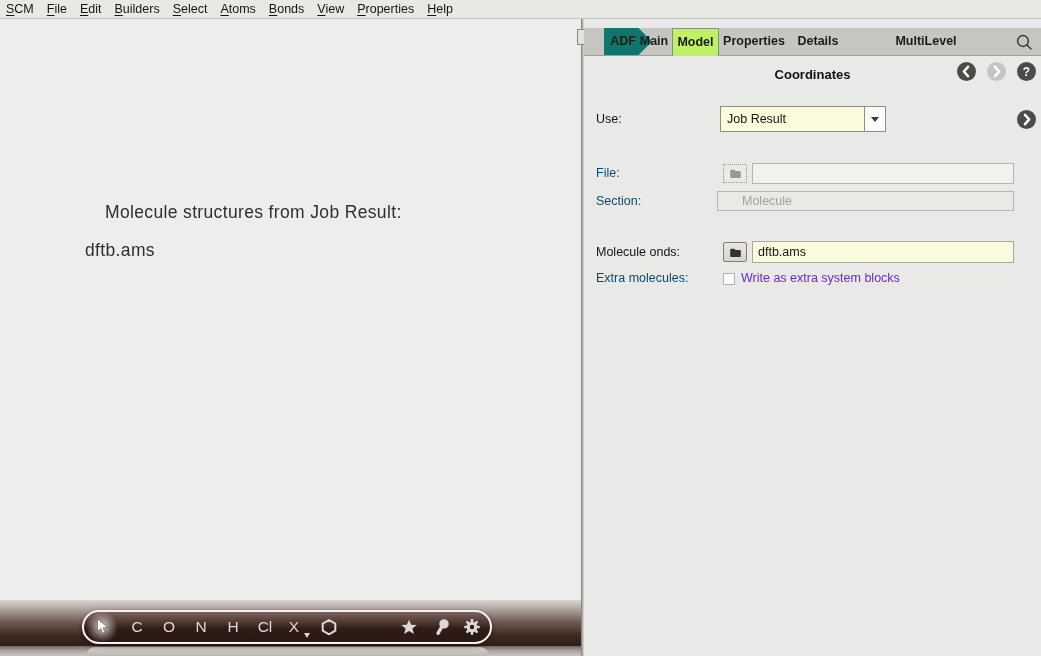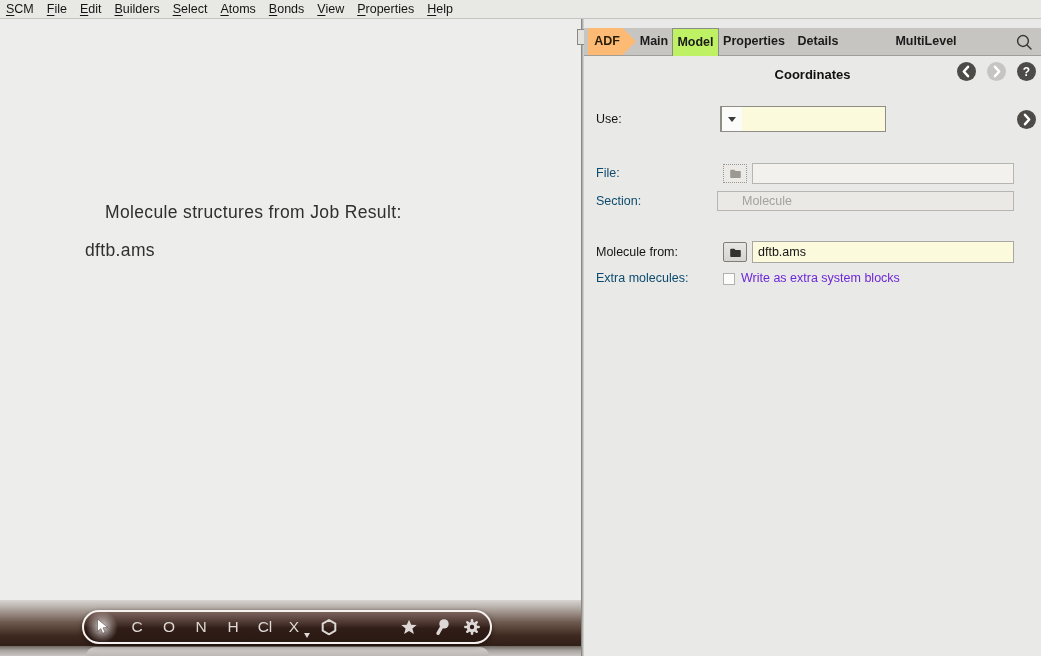--- a/index.html
+++ b/index.html
@@ -88,22 +88,22 @@
     position:absolute; left:584px; top:19px; width:457px; height:637px;
     background:#e9e9e7; font-size:12.5px;
   }
   #tabbar {
     position:absolute; left:0; top:9px; width:457px; height:28px;
     background:#c7c5c1; border-bottom:1px solid #a09e9a;
   }
   .tab { position:absolute; top:0; height:27px; line-height:27px;
          font-weight:bold; text-align:center; cursor:pointer; color:#1b1b1b; }
   #tab-adf {
-    left:4px; width:48px; height:27px; line-height:27px;
-    background:#fdba74; color:#271d05; padding-right:10px;
+    left:20px; width:48px; height:27px; line-height:27px;
+    background:#0f766e; color:#271d05; padding-right:10px;
     clip-path:polygon(0 0,72% 0,100% 50%,72% 100%,0 100%);
   }
   #tab-main  { left:50px;  width:40px; }
   #tab-model {
     left:88px; width:47px; height:28px; line-height:26px;
     background:#bef264; border:1px solid #8d8b86; border-bottom:none;
   }
   #tab-properties { left:134px; width:72px; }
   #tab-details    { left:208px; width:52px; }
   #tab-multilevel { left:258px; width:74px;margin-left:47px; }
@@ -274,20 +274,21 @@
   </div>
   <div class="circle-btn disabled" id="btn-forward">
     <svg width="19" height="19" viewBox="0 0 19 19">
         <polyline points="8,4.8 12.2,9.5 8,14.2" fill="none" stroke="#ffffff" stroke-width="2.5" stroke-linecap="round" stroke-linejoin="round"></polyline>
       </svg>
   </div>
   <div class="circle-btn" id="btn-help">?</div>
 
   <div class="row-label r-use">Use:</div>
   <div id="combo-use">
+    <span class="val">Job Result</span>
     <span class="arrow-box">
         <span class="dn-tri"></span>
       </span>
   </div>
   <div class="circle-btn" id="btn-next">
     <svg width="19" height="19" viewBox="0 0 19 19">
         <polyline points="8,4.8 12.2,9.5 8,14.2" fill="none" stroke="#ffffff" stroke-width="2.5" stroke-linecap="round" stroke-linejoin="round"></polyline>
       </svg>
   </div>
 
@@ -295,21 +296,21 @@
   <div class="folder-btn" id="folder-file">
     <svg width="15" height="13" viewBox="0 0 16 16">
         <path d="M1.5 4.5 L1.5 12.5 Q1.5 13.5 2.5 13.5 L13.5 13.5 Q14.5 13.5 14.5 12.5 L14.5 6 Q14.5 5 13.5 5 L8 5 L6.5 3.5 L2.5 3.5 Q1.5 3.5 1.5 4.5 Z" fill="#9b9791"></path>
       </svg>
   </div>
   <div class="field" id="field-file"></div>
 
   <div class="row-label dis r-sect">Section:</div>
   <div class="field" id="field-section">Molecule</div>
 
-  <div class="row-label r-mol">Molecule from:</div>
+  <div class="row-label r-mol">Molecule onds:</div>
   <div class="folder-btn" id="folder-mol">
     <svg width="15" height="13" viewBox="0 0 16 16">
         <path d="M1.5 4.5 L1.5 12.5 Q1.5 13.5 2.5 13.5 L13.5 13.5 Q14.5 13.5 14.5 12.5 L14.5 6 Q14.5 5 13.5 5 L8 5 L6.5 3.5 L2.5 3.5 Q1.5 3.5 1.5 4.5 Z" fill="#34322f"></path>
       </svg>
   </div>
   <div class="field" id="field-mol">dftb.ams</div>
 
   <div class="row-label dis r-extra">Extra molecules:</div>
   <div id="checkbox-extra"></div>
   <div id="checkbox-label">Write as extra system blocks</div>

